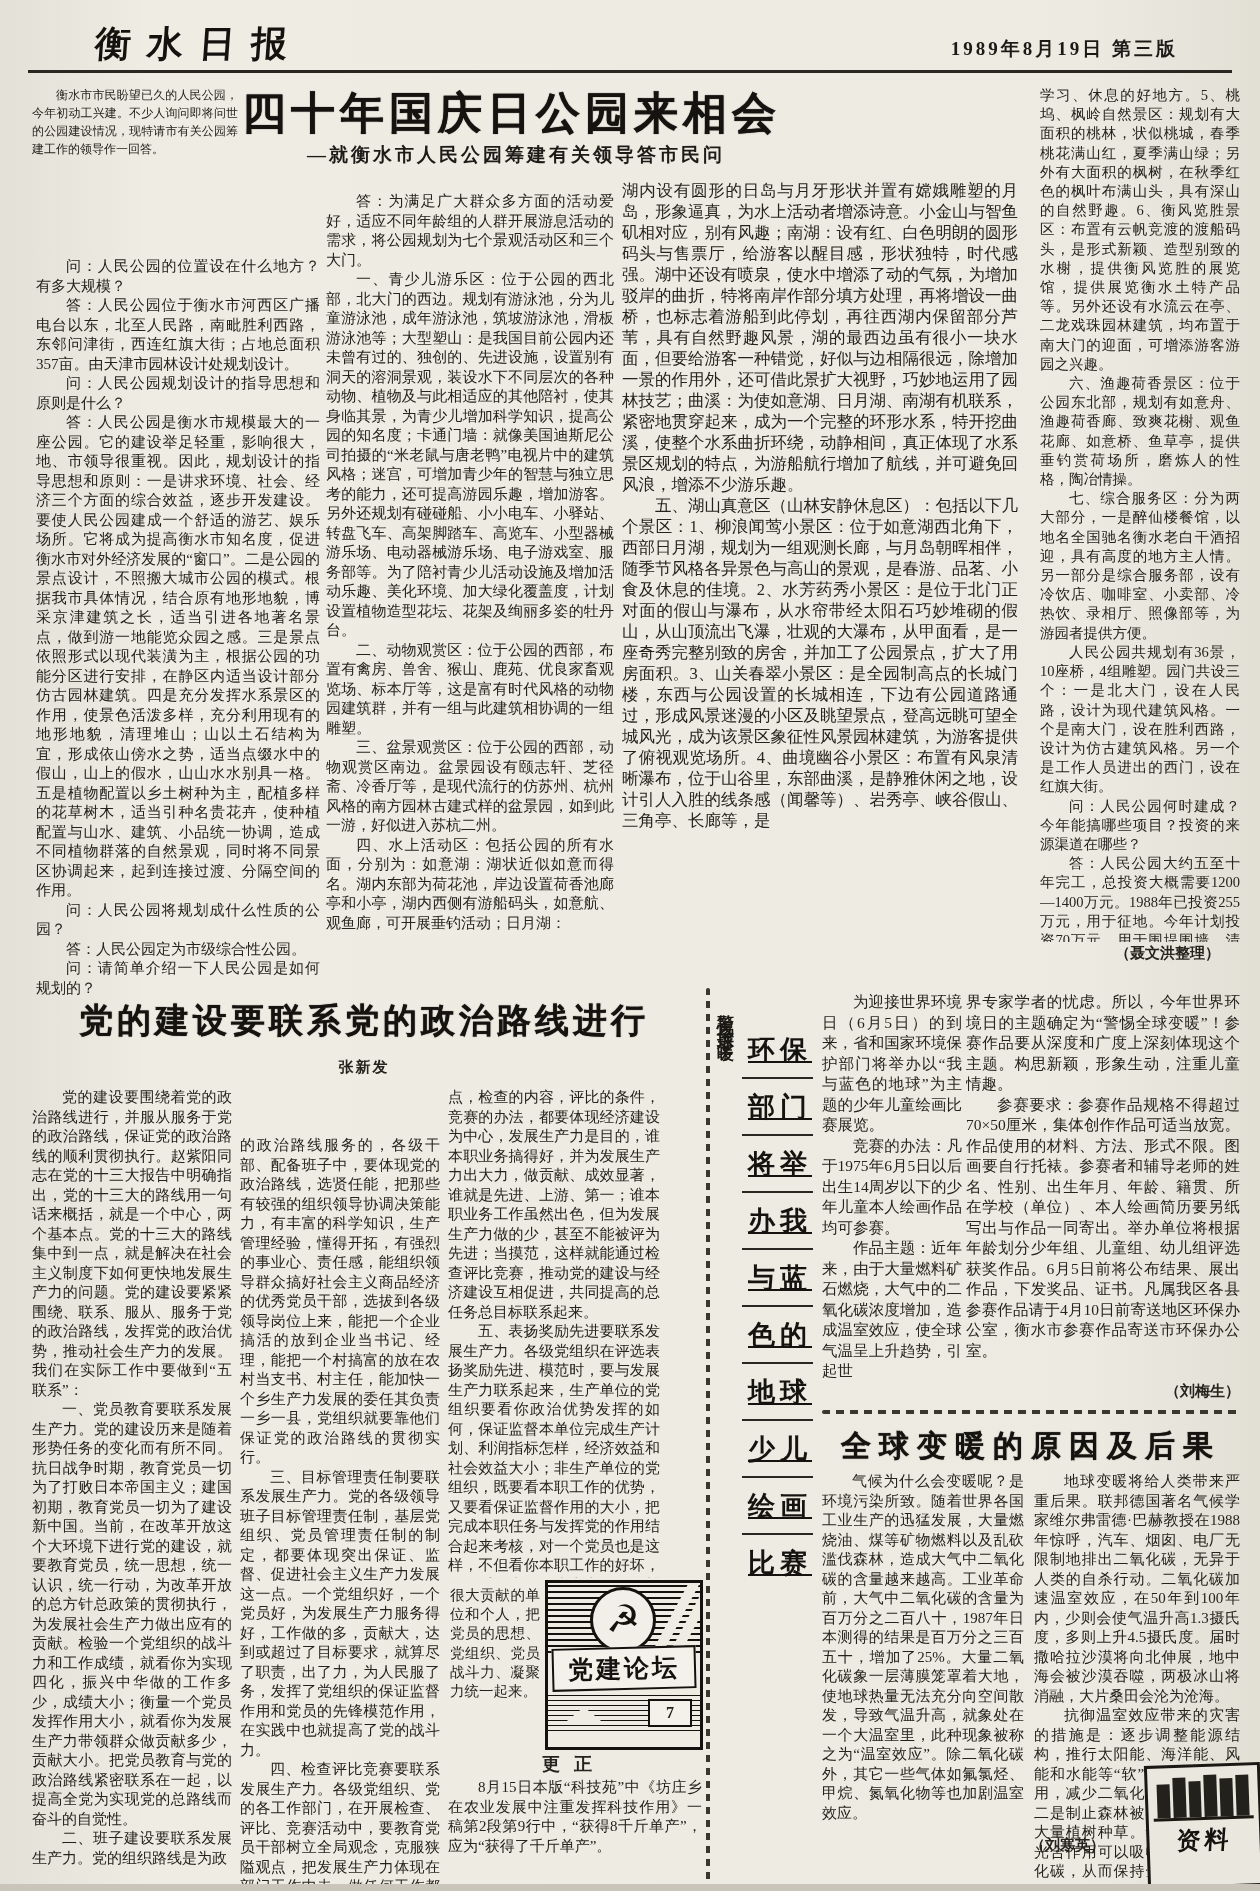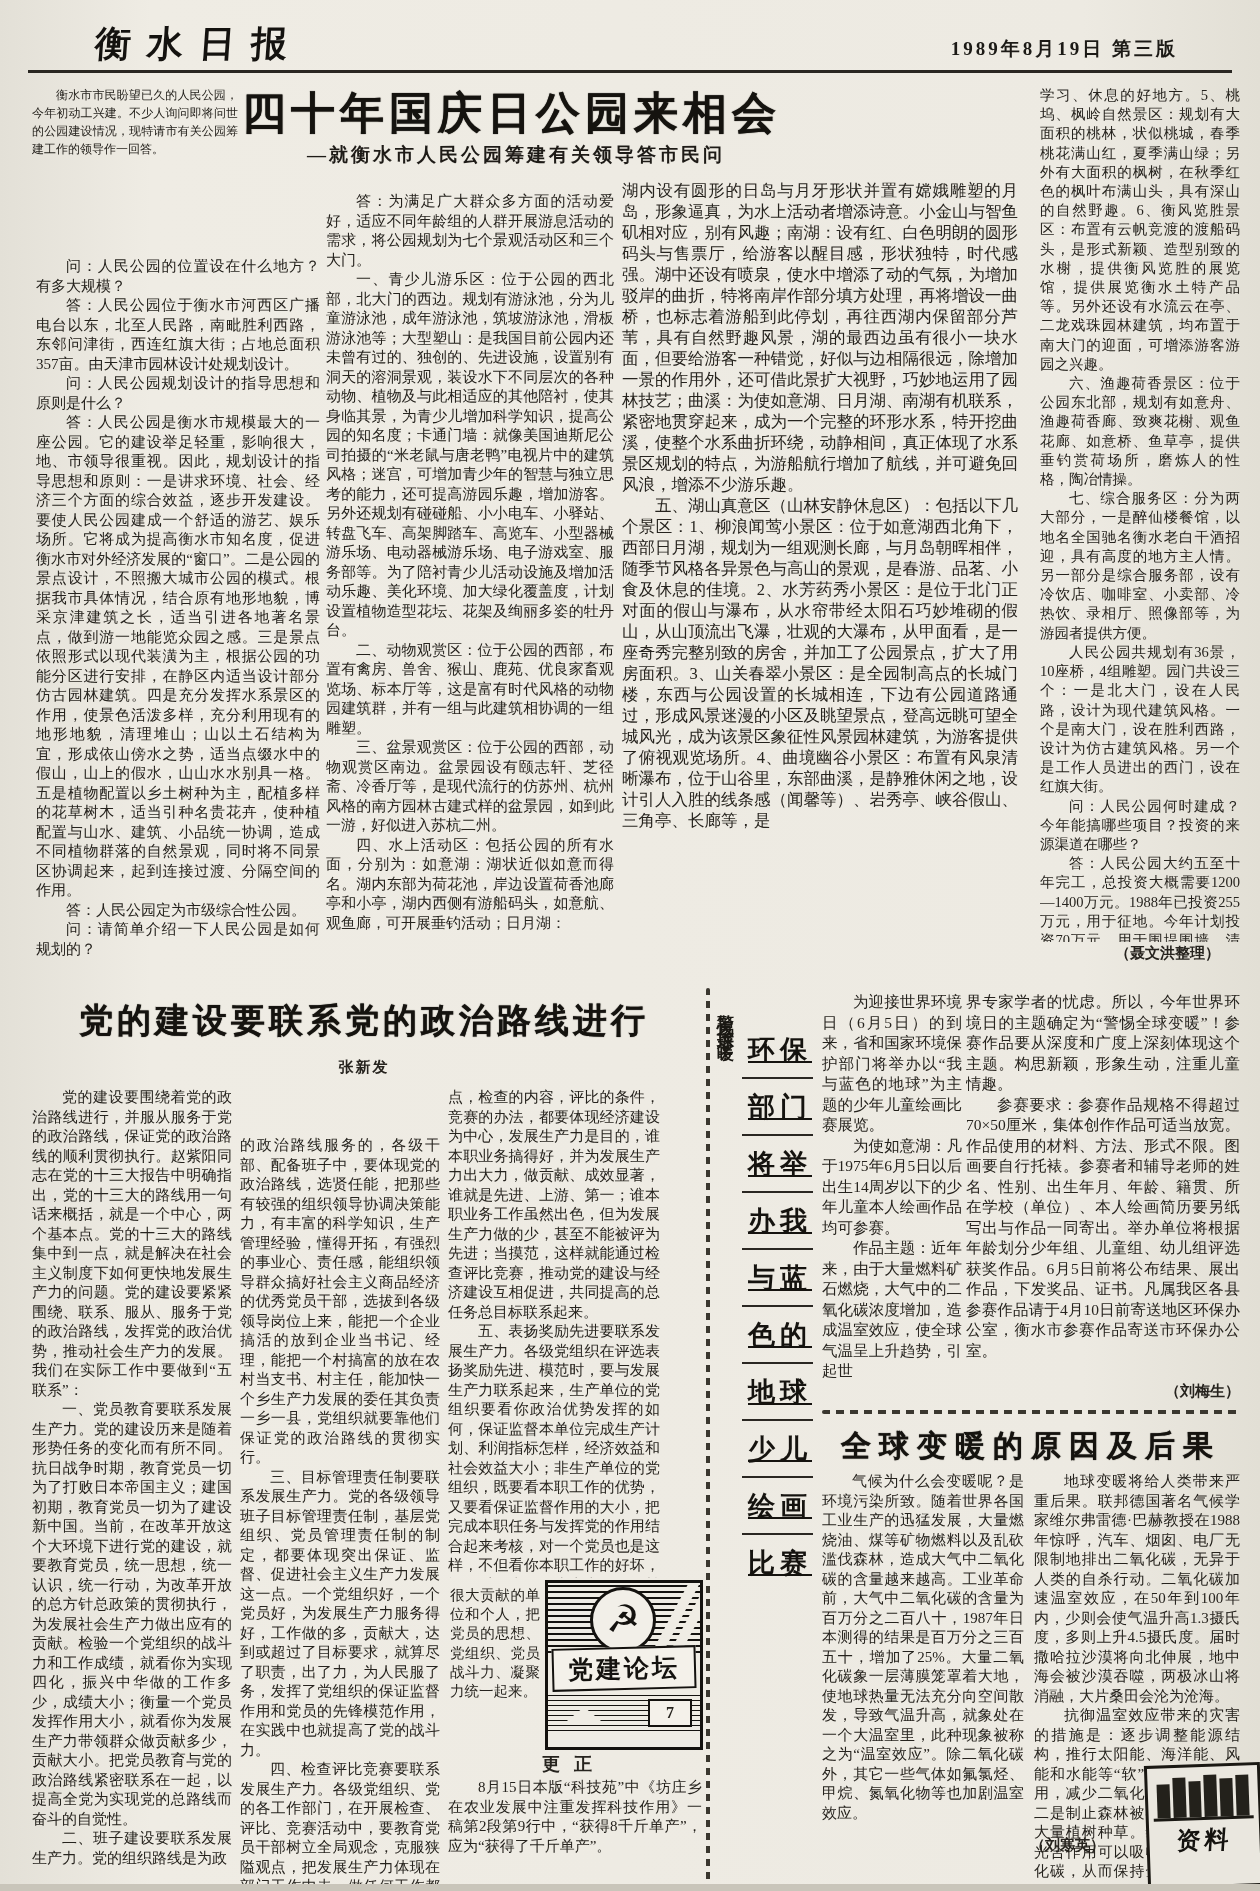--- a/index.html
+++ b/index.html
@@ -70,20 +70,21 @@
     <div class="abs coltext intro-col" style="left:32px;top:86px;width:206px;height:128px;">
         <p>衡水市市民盼望已久的人民公园，今年初动工兴建。不少人询问即将问世的公园建设情况，现特请市有关公园筹建工作的领导作一回答。</p>
       </div>
     <div class="abs main-headline" style="left:242px;top:84px;width:548px;">四十年国庆日公园来相会</div>
     <div class="abs sub-headline" style="left:242px;top:142px;width:548px;">—就衡水市人民公园筹建有关领导答市民问</div>
     <div class="abs coltext f15" style="left:36px;top:212px;width:284px;height:762px;margin-top:45px;">
         <p>问：人民公园的位置设在什么地方？有多大规模？</p>
         <p>答：人民公园位于衡水市河西区广播电台以东，北至人民路，南毗胜利西路，东邻问津街，西连红旗大街；占地总面积357亩。由天津市园林设计处规划设计。</p>
         <p>问：人民公园规划设计的指导思想和原则是什么？</p>
         <p>答：人民公园是衡水市规模最大的一座公园。它的建设举足轻重，影响很大，地、市领导很重视。因此，规划设计的指导思想和原则：一是讲求环境、社会、经济三个方面的综合效益，逐步开发建设。要使人民公园建成一个舒适的游艺、娱乐场所。它将成为提高衡水市知名度，促进衡水市对外经济发展的“窗口”。二是公园的景点设计，不照搬大城市公园的模式。根据我市具体情况，结合原有地形地貌，博采京津建筑之长，适当引进各地著名景点，做到游一地能览众园之感。三是景点依照形式以现代装潢为主，根据公园的功能分区进行安排，在静区内适当设计部分仿古园林建筑。四是充分发挥水系景区的作用，使景色活泼多样，充分利用现有的地形地貌，清理堆山；山以土石结构为宜，形成依山傍水之势，适当点缀水中的假山，山上的假水，山山水水别具一格。五是植物配置以乡土树种为主，配植多样的花草树木，适当引种名贵花卉，使种植配置与山水、建筑、小品统一协调，造成不同植物群落的自然景观，同时将不同景区协调起来，起到连接过渡、分隔空间的作用。</p>
+        <p>问：人民公园将规划成什么性质的公园？</p>
         <p>答：人民公园定为市级综合性公园。</p>
         <p>问：请简单介绍一下人民公园是如何规划的？</p>
       </div>
     <div class="abs coltext f15" style="left:326px;top:192px;width:288px;height:782px;">
         <p>答：为满足广大群众多方面的活动爱好，适应不同年龄组的人群开展游息活动的需求，将公园规划为七个景观活动区和三个大门。</p>
         <p>一、青少儿游乐区：位于公园的西北部，北大门的西边。规划有游泳池，分为儿童游泳池，成年游泳池，筑坡游泳池，滑板游泳池等；大型塑山：是我国目前公园内还未曾有过的、独创的、先进设施，设置别有洞天的溶洞景观，装设水下不同层次的各种动物、植物及与此相适应的其他陪衬，使其身临其景，为青少儿增加科学知识，提高公园的知名度；卡通门墙：就像美国迪斯尼公司拍摄的“米老鼠与唐老鸭”电视片中的建筑风格；迷宫，可增加青少年的智慧与独立思考的能力，还可提高游园乐趣，增加游客。另外还规划有碰碰船、小小电车、小驿站、转盘飞车、高架脚踏车、高览车、小型器械游乐场、电动器械游乐场、电子游戏室、服务部等。为了陪衬青少儿活动设施及增加活动乐趣、美化环境、加大绿化覆盖度，计划设置植物造型花坛、花架及绚丽多姿的牡丹台。</p>
         <p>二、动物观赏区：位于公园的西部，布置有禽房、兽舍、猴山、鹿苑、优良家畜观览场、标本厅等，这是富有时代风格的动物园建筑群，并有一组与此建筑相协调的一组雕塑。</p>
         <p>三、盆景观赏区：位于公园的西部，动物观赏区南边。盆景园设有颐志轩、芝径斋、冷香厅等，是现代流行的仿苏州、杭州风格的南方园林古建式样的盆景园，如到此一游，好似进入苏杭二州。</p>
         <p>四、水上活动区：包括公园的所有水面，分别为：如意湖：湖状近似如意而得名。湖内东部为荷花池，岸边设置荷香池廊亭和小亭，湖内西侧有游船码头，如意航、观鱼廊，可开展垂钓活动；日月湖：</p>
       </div>
@@ -157,21 +158,21 @@
         <div class="vrow">地球</div>
         <div class="vrow">少儿</div>
         <div class="vrow">绘画</div>
         <div class="vrow">比赛</div>
       </div>
   </div>
 
   <div>
     <div class="abs coltext f155" style="left:822px;top:992px;width:140px;height:420px;">
         <p>为迎接世界环境日（6月5日）的到来，省和国家环境保护部门将举办以“我与蓝色的地球”为主题的少年儿童绘画比赛展览。</p>
-        <p>为使如意湖：凡于1975年6月5日以后出生14周岁以下的少年儿童本人绘画作品均可参赛。</p>
+        <p>竞赛的办法：凡于1975年6月5日以后出生14周岁以下的少年儿童本人绘画作品均可参赛。</p>
         <p>作品主题：近年来，由于大量燃料矿石燃烧，大气中的二氧化碳浓度增加，造成温室效应，使全球气温呈上升趋势，引起世</p>
       </div>
     <div class="abs coltext f155 cont" style="left:966px;top:992px;width:274px;height:388px;">
         <p>界专家学者的忧虑。所以，今年世界环境日的主题确定为“警惕全球变暖”！参赛作品要从深度和广度上深刻体现这个主题。构思新颖，形象生动，注重儿童情趣。</p>
         <p>参赛要求：参赛作品规格不得超过70×50厘米，集体创作作品可适当放宽。作品使用的材料、方法、形式不限。图画要自行托裱。参赛者和辅导老师的姓名、性别、出生年月、年龄、籍贯、所在学校（单位）、本人绘画简历要另纸写出与作品一同寄出。举办单位将根据年龄划分少年组、儿童组、幼儿组评选获奖作品。6月5日前将公布结果、展出作品，下发奖品、证书。凡属我区各县参赛作品请于4月10日前寄送地区环保办公室，衡水市参赛作品寄送市环保办公室。</p>
       </div>
     <div class="abs signature" style="left:1100px;top:1382px;width:140px;">（刘梅生）</div>
   </div>
 
   <div>

